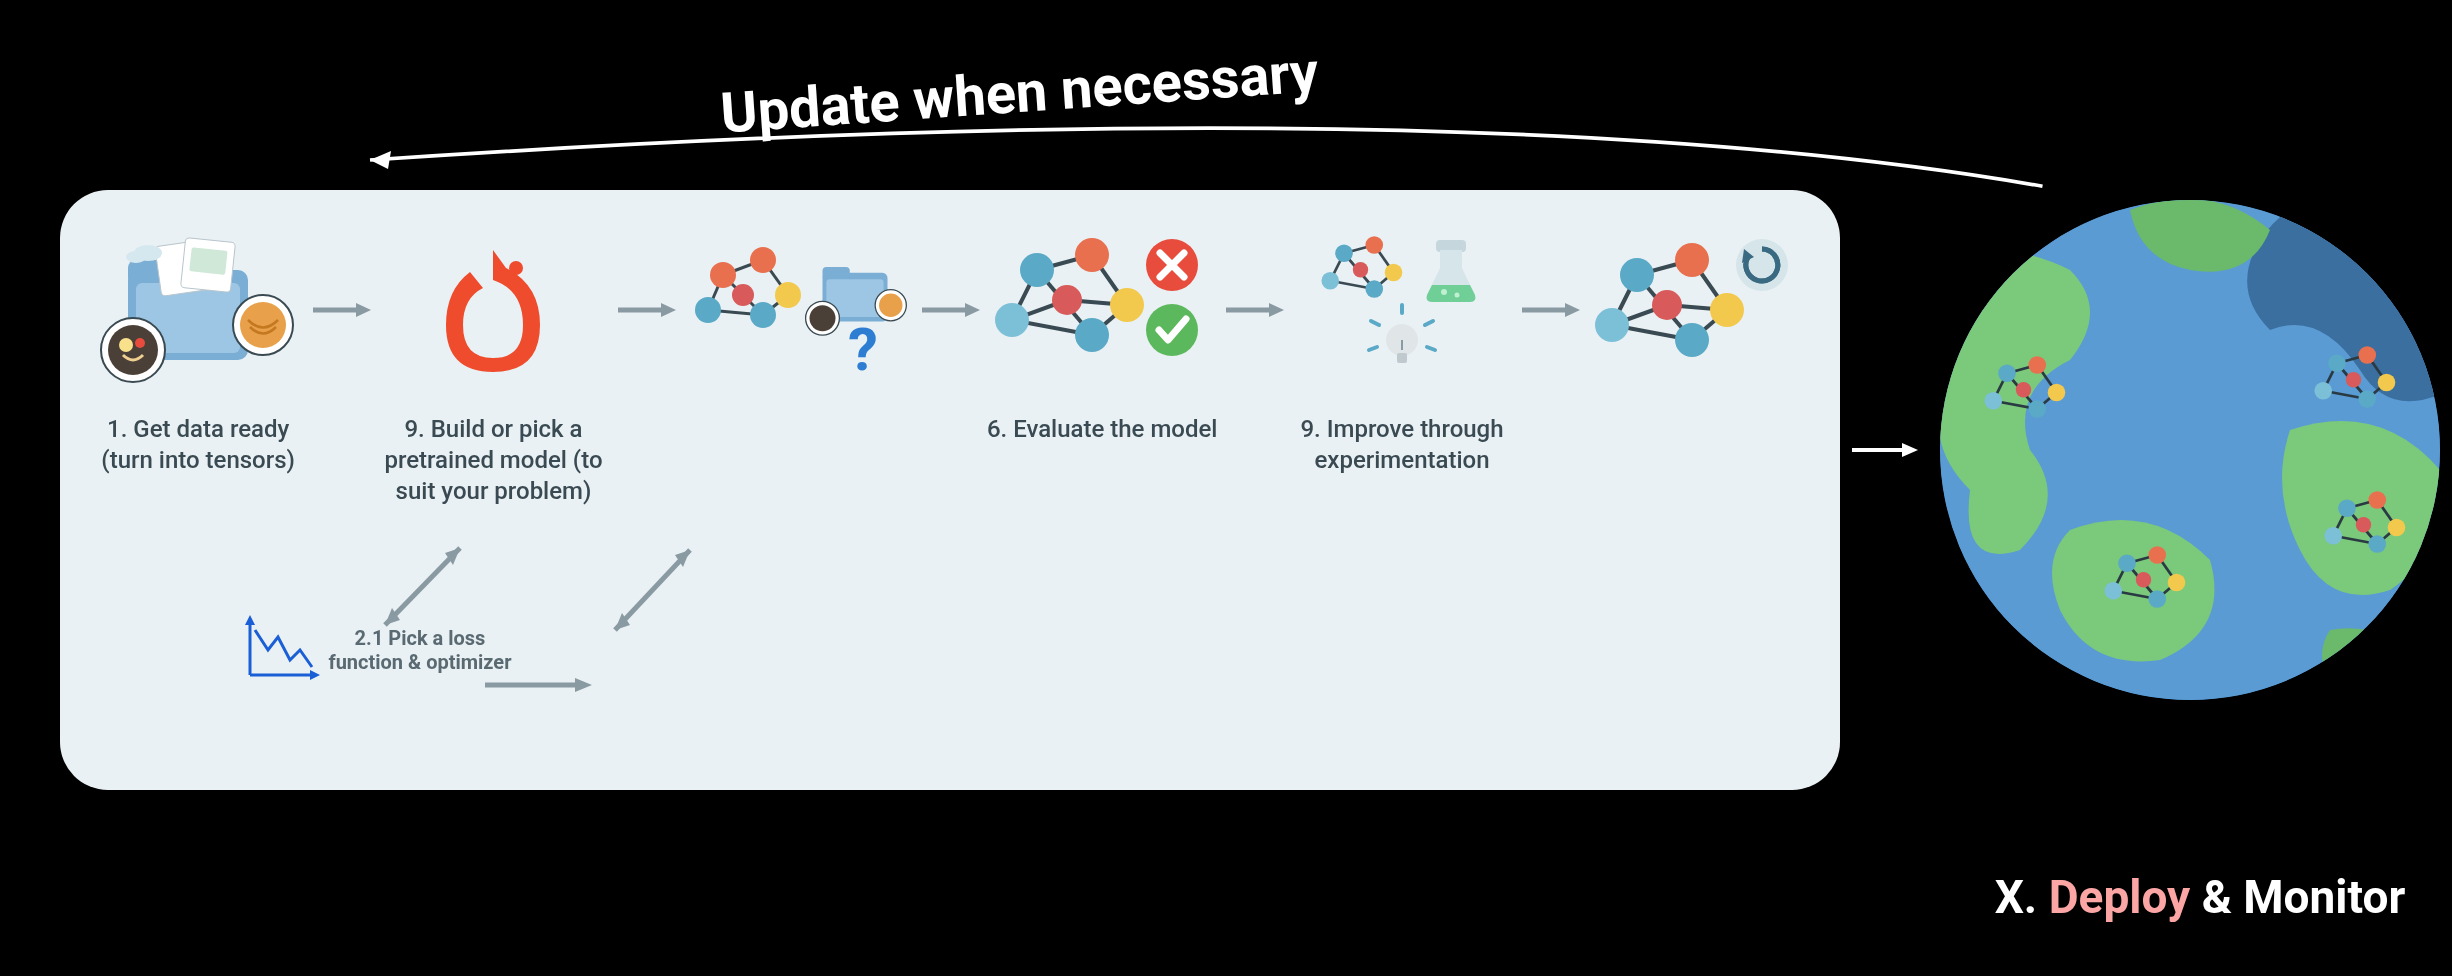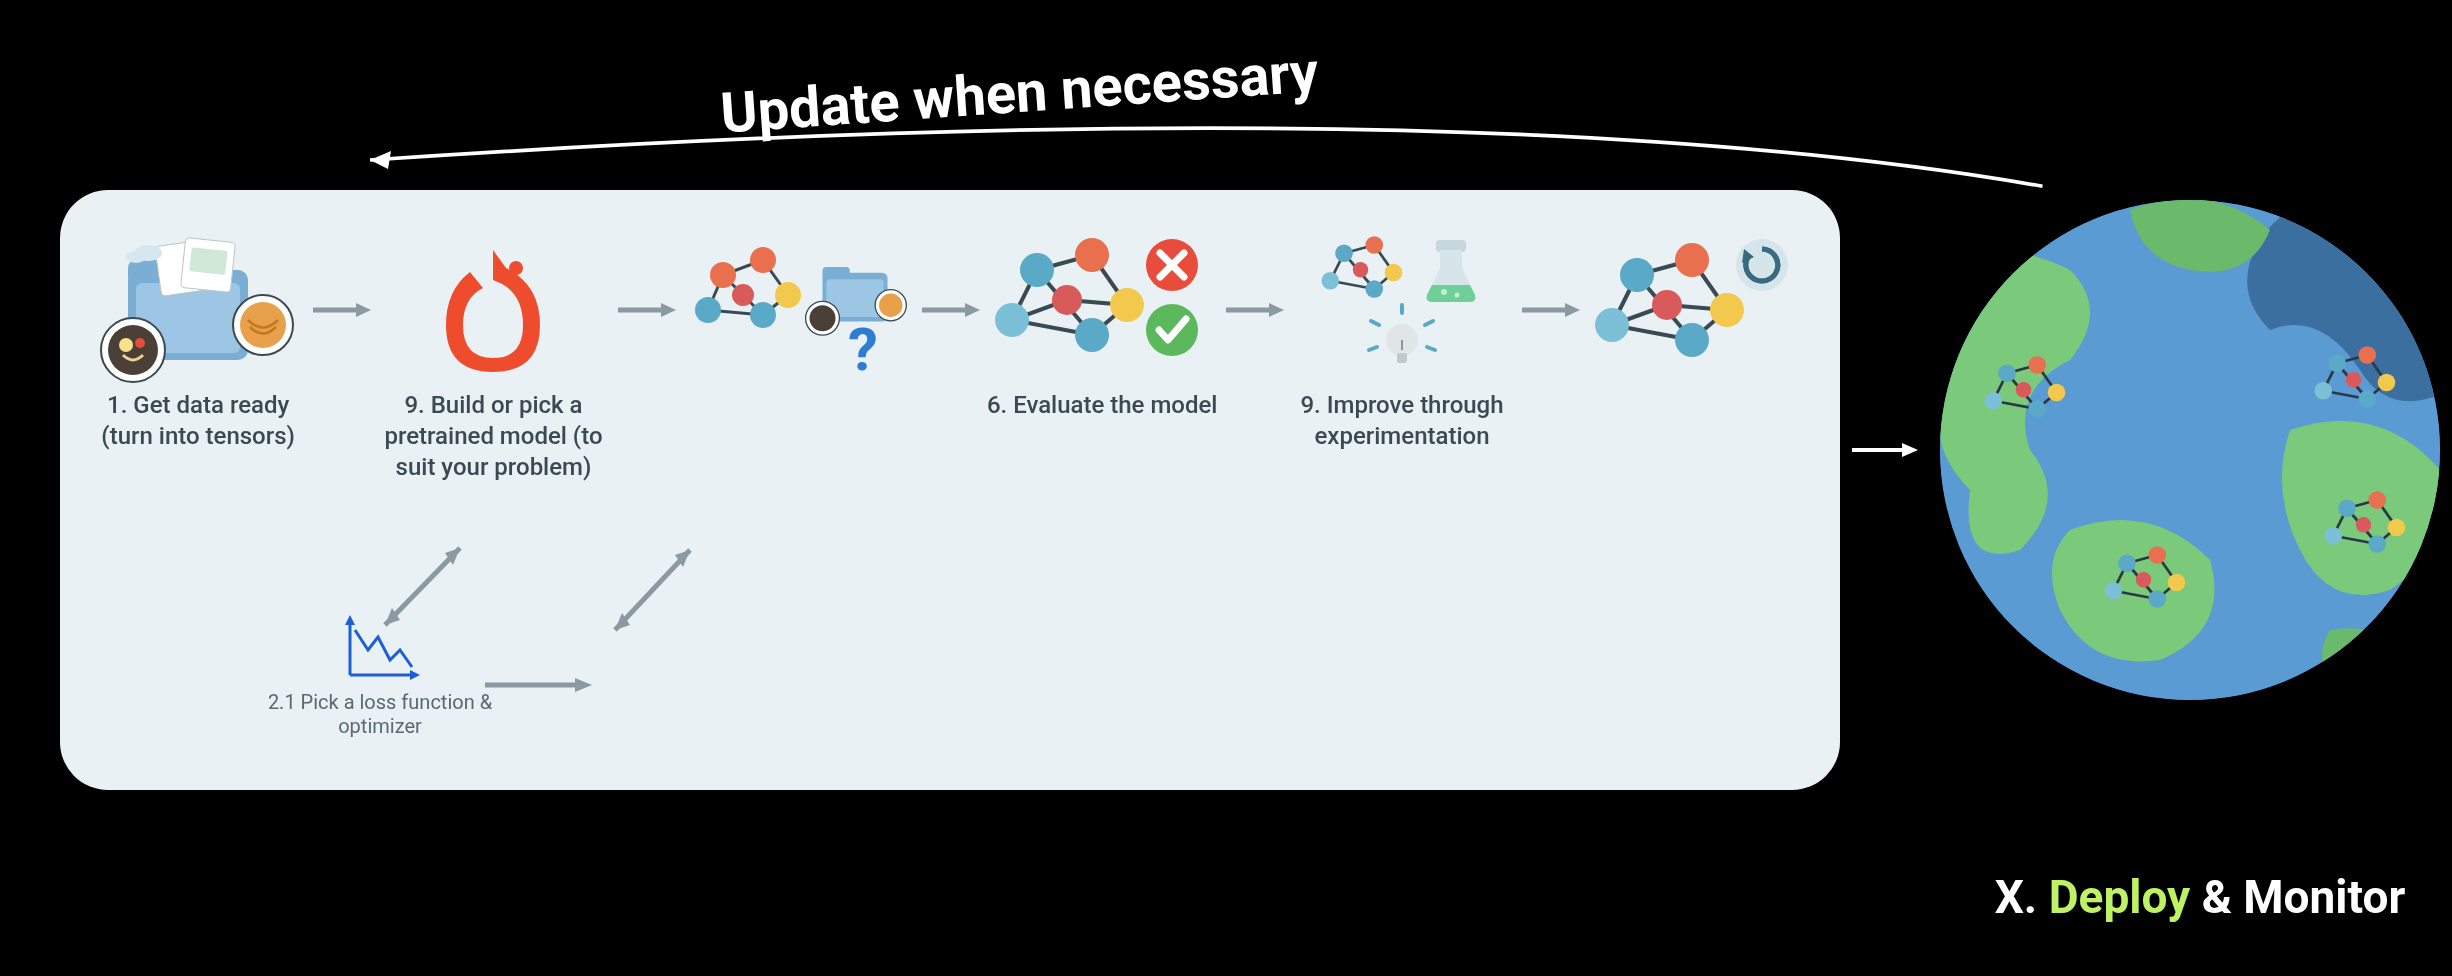--- a/index.html
+++ b/index.html
@@ -34,46 +34,45 @@
     display: flex;
     flex-direction: column;
     align-items: center;
     text-align: center;
     color: #3a4a52;
     font-size: 24px;
     line-height: 1.3;
     font-weight: 500;
   }
   .step .icon-box { height: 160px; display:flex; align-items:center; justify-content:center; }
-  .step .label { margin-top: 0; max-width: 260px; }
+  .step .label { margin-top: 24px; max-width: 260px; }
   .arrow-h {
     width: 70px;
     height: 160px;
     display:flex;
     align-items:center;
     justify-content:center;
     flex-shrink: 0;
   }
   .arrow-h svg { width: 60px; height: 20px; }
   .sub-row {
     position: absolute;
     top: 420px;
     left: 180px;
     display:flex;
     align-items: center;
     gap: 20px;
   }
   .substep {
     display:flex;
-    flex-direction:column;
     align-items:center;
     text-align:center;
     color:#5a6a72;
     font-size:20px;
-    font-weight: 400;
+    font-weight: 700;
   }
   .substep .icon-box { height:80px; display:flex; align-items:center; justify-content:center;}
   .update-label {
     position: absolute;
     top: 60px;
     left: 720px;
     transform: rotate(-4deg);
     color: #fff;
     font-size: 56px;
     font-weight: 700;
@@ -82,21 +81,21 @@
     position: absolute;
     left: 1960px;
     top: 870px;
     color: #fff;
     font-size: 46px;
     font-weight: 700;
     width: 480px;
     text-align:center;
   }
   .deploy-label .x { color:#fff;}
-  .deploy-label .deploy { color:#bef264; }
+  .deploy-label .deploy { color:#fca5a5; }
   .globe-wrap {
     position:absolute;
     left: 1930px;
     top: 190px;
     width: 520px;
     height: 520px;
   }
   .feedback-arrow {
     position:absolute;
     left: 60px;

